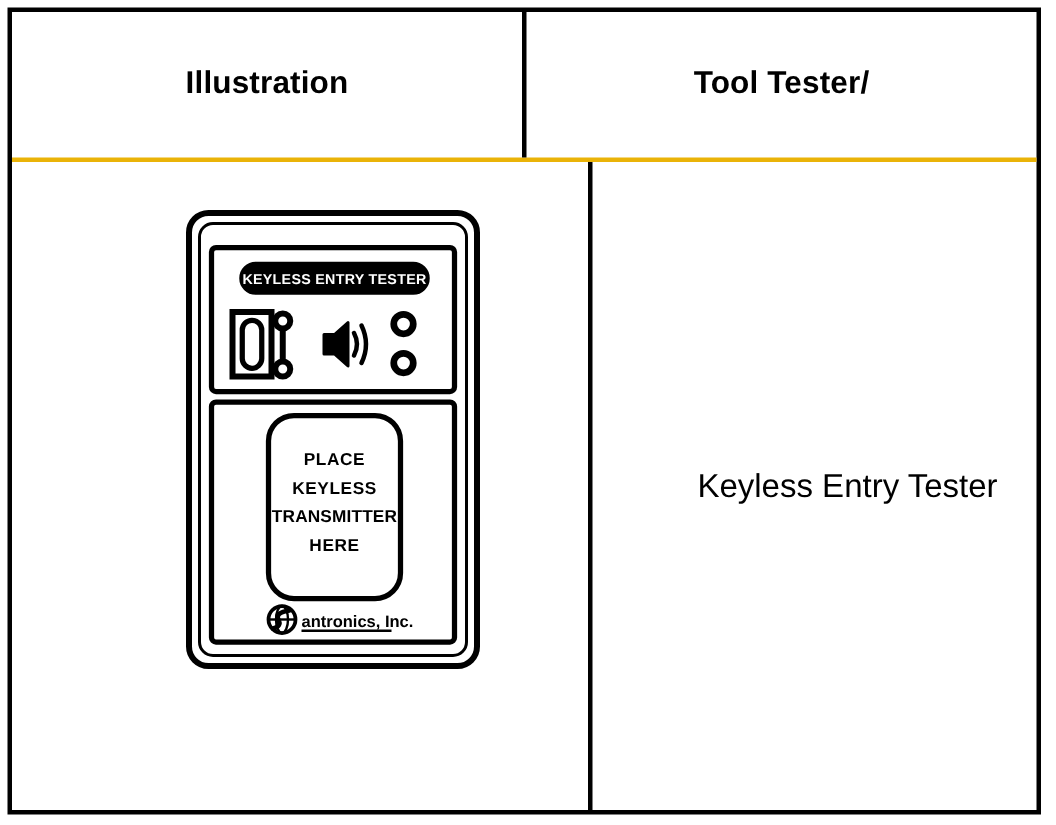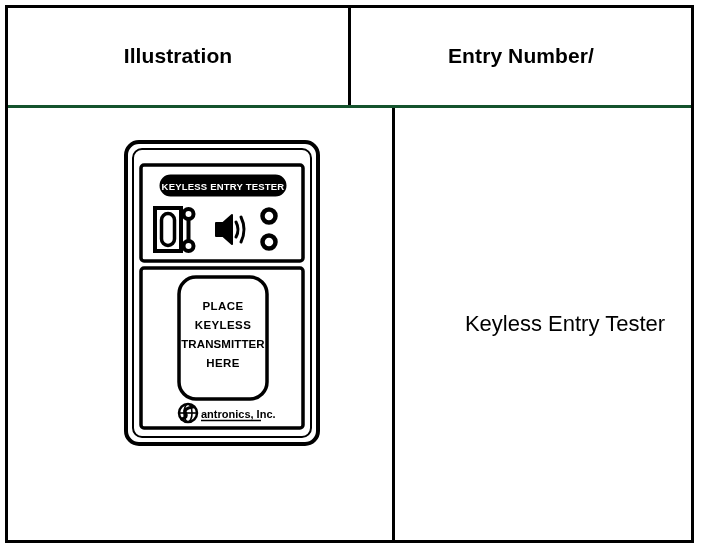--- a/index.html
+++ b/index.html
@@ -34,21 +34,21 @@
     flex-direction: column;
   }
   .row {
     display: flex;
     flex-direction: row;
     width: 100%;
     box-sizing: border-box;
   }
   .row-header {
     height: 100px;
-    border-bottom: 3px solid #14532d;
+    border-bottom: 3px solid #eab308;
     flex: 0 0 auto;
   }
   .row-body {
     flex: 1 1 auto;
     min-height: 0;
     margin-left: 44px;
   }
   .cell {
     box-sizing: border-box;
     display: flex;
@@ -100,21 +100,21 @@
 <div class="page">
 
   <div class="tool-table">
 
     <div class="row row-header">
       <div class="cell cell-illustration">
         <div class="header-text">Illustration</div>
       </div>
       <div class="cell cell-description">
         <div class="header-text">
-          <span class="line">Entry Number/</span>
+          <span class="line">Tool Tester/</span>
         </div>
       </div>
     </div>
 
     <div class="row row-body">
 
       <div class="cell cell-illustration">
         <div class="device-wrap">
 
           <svg class="device-svg" width="200" height="310" viewBox="0 0 200 310">

